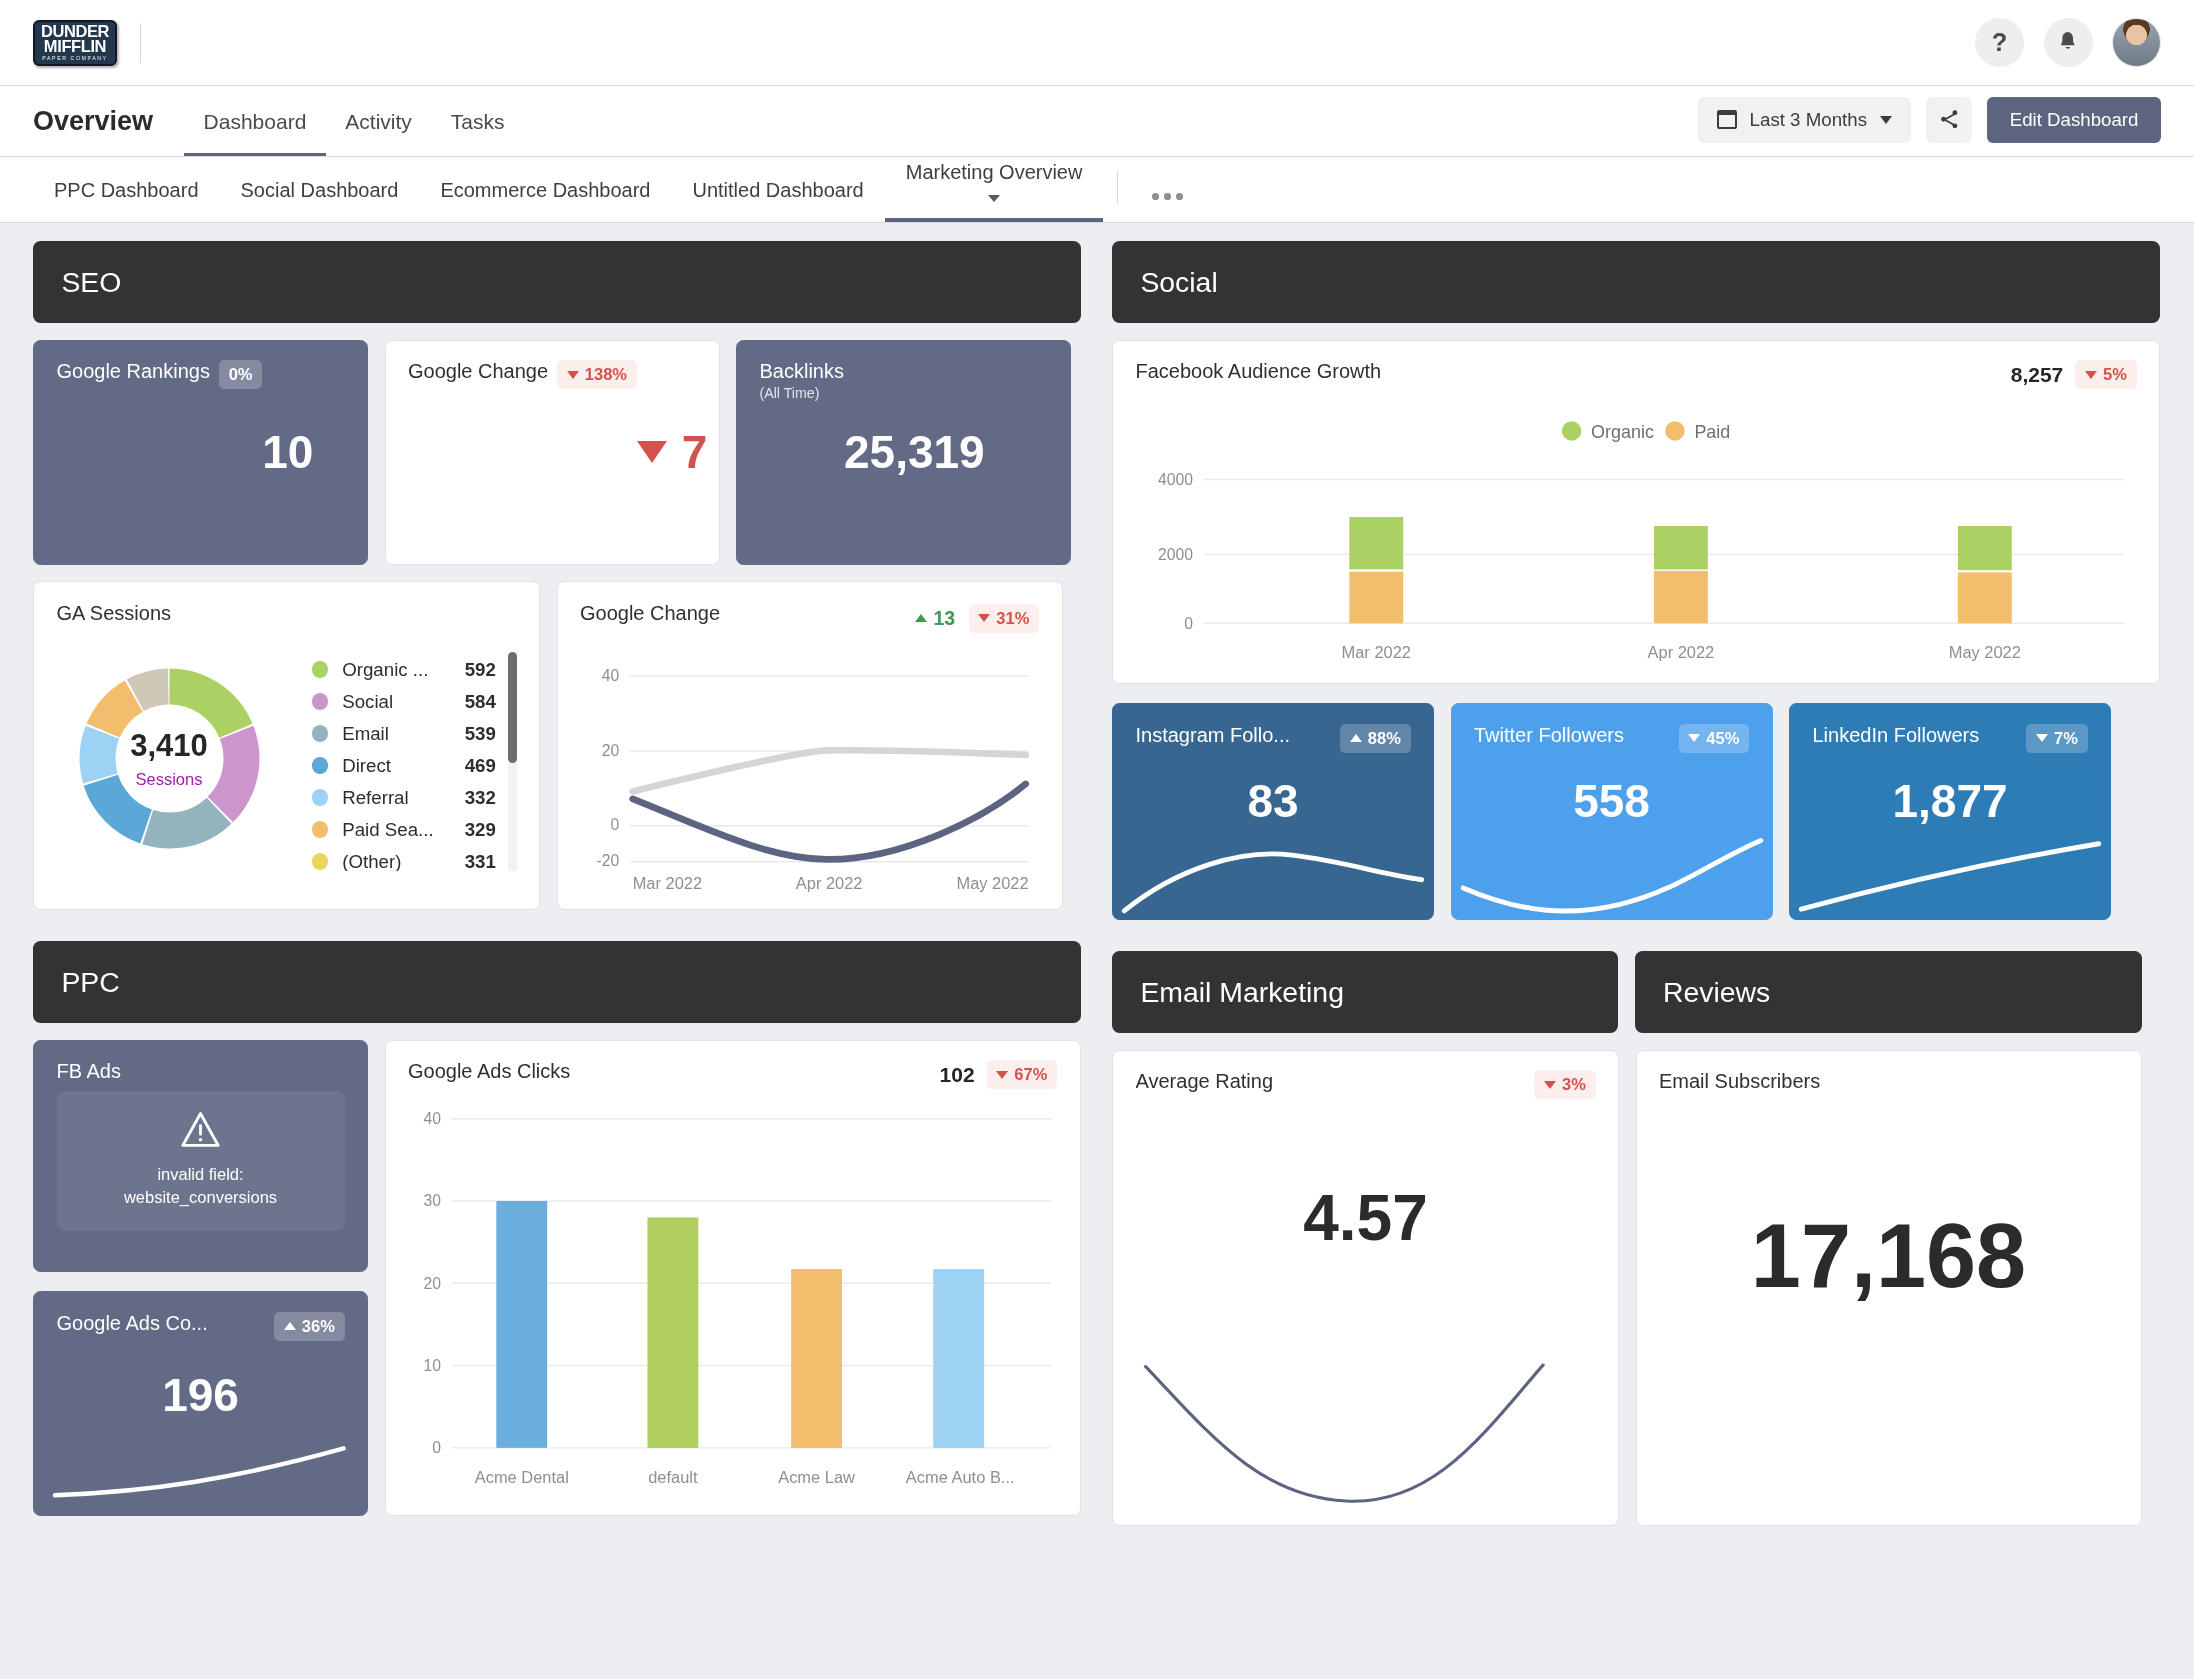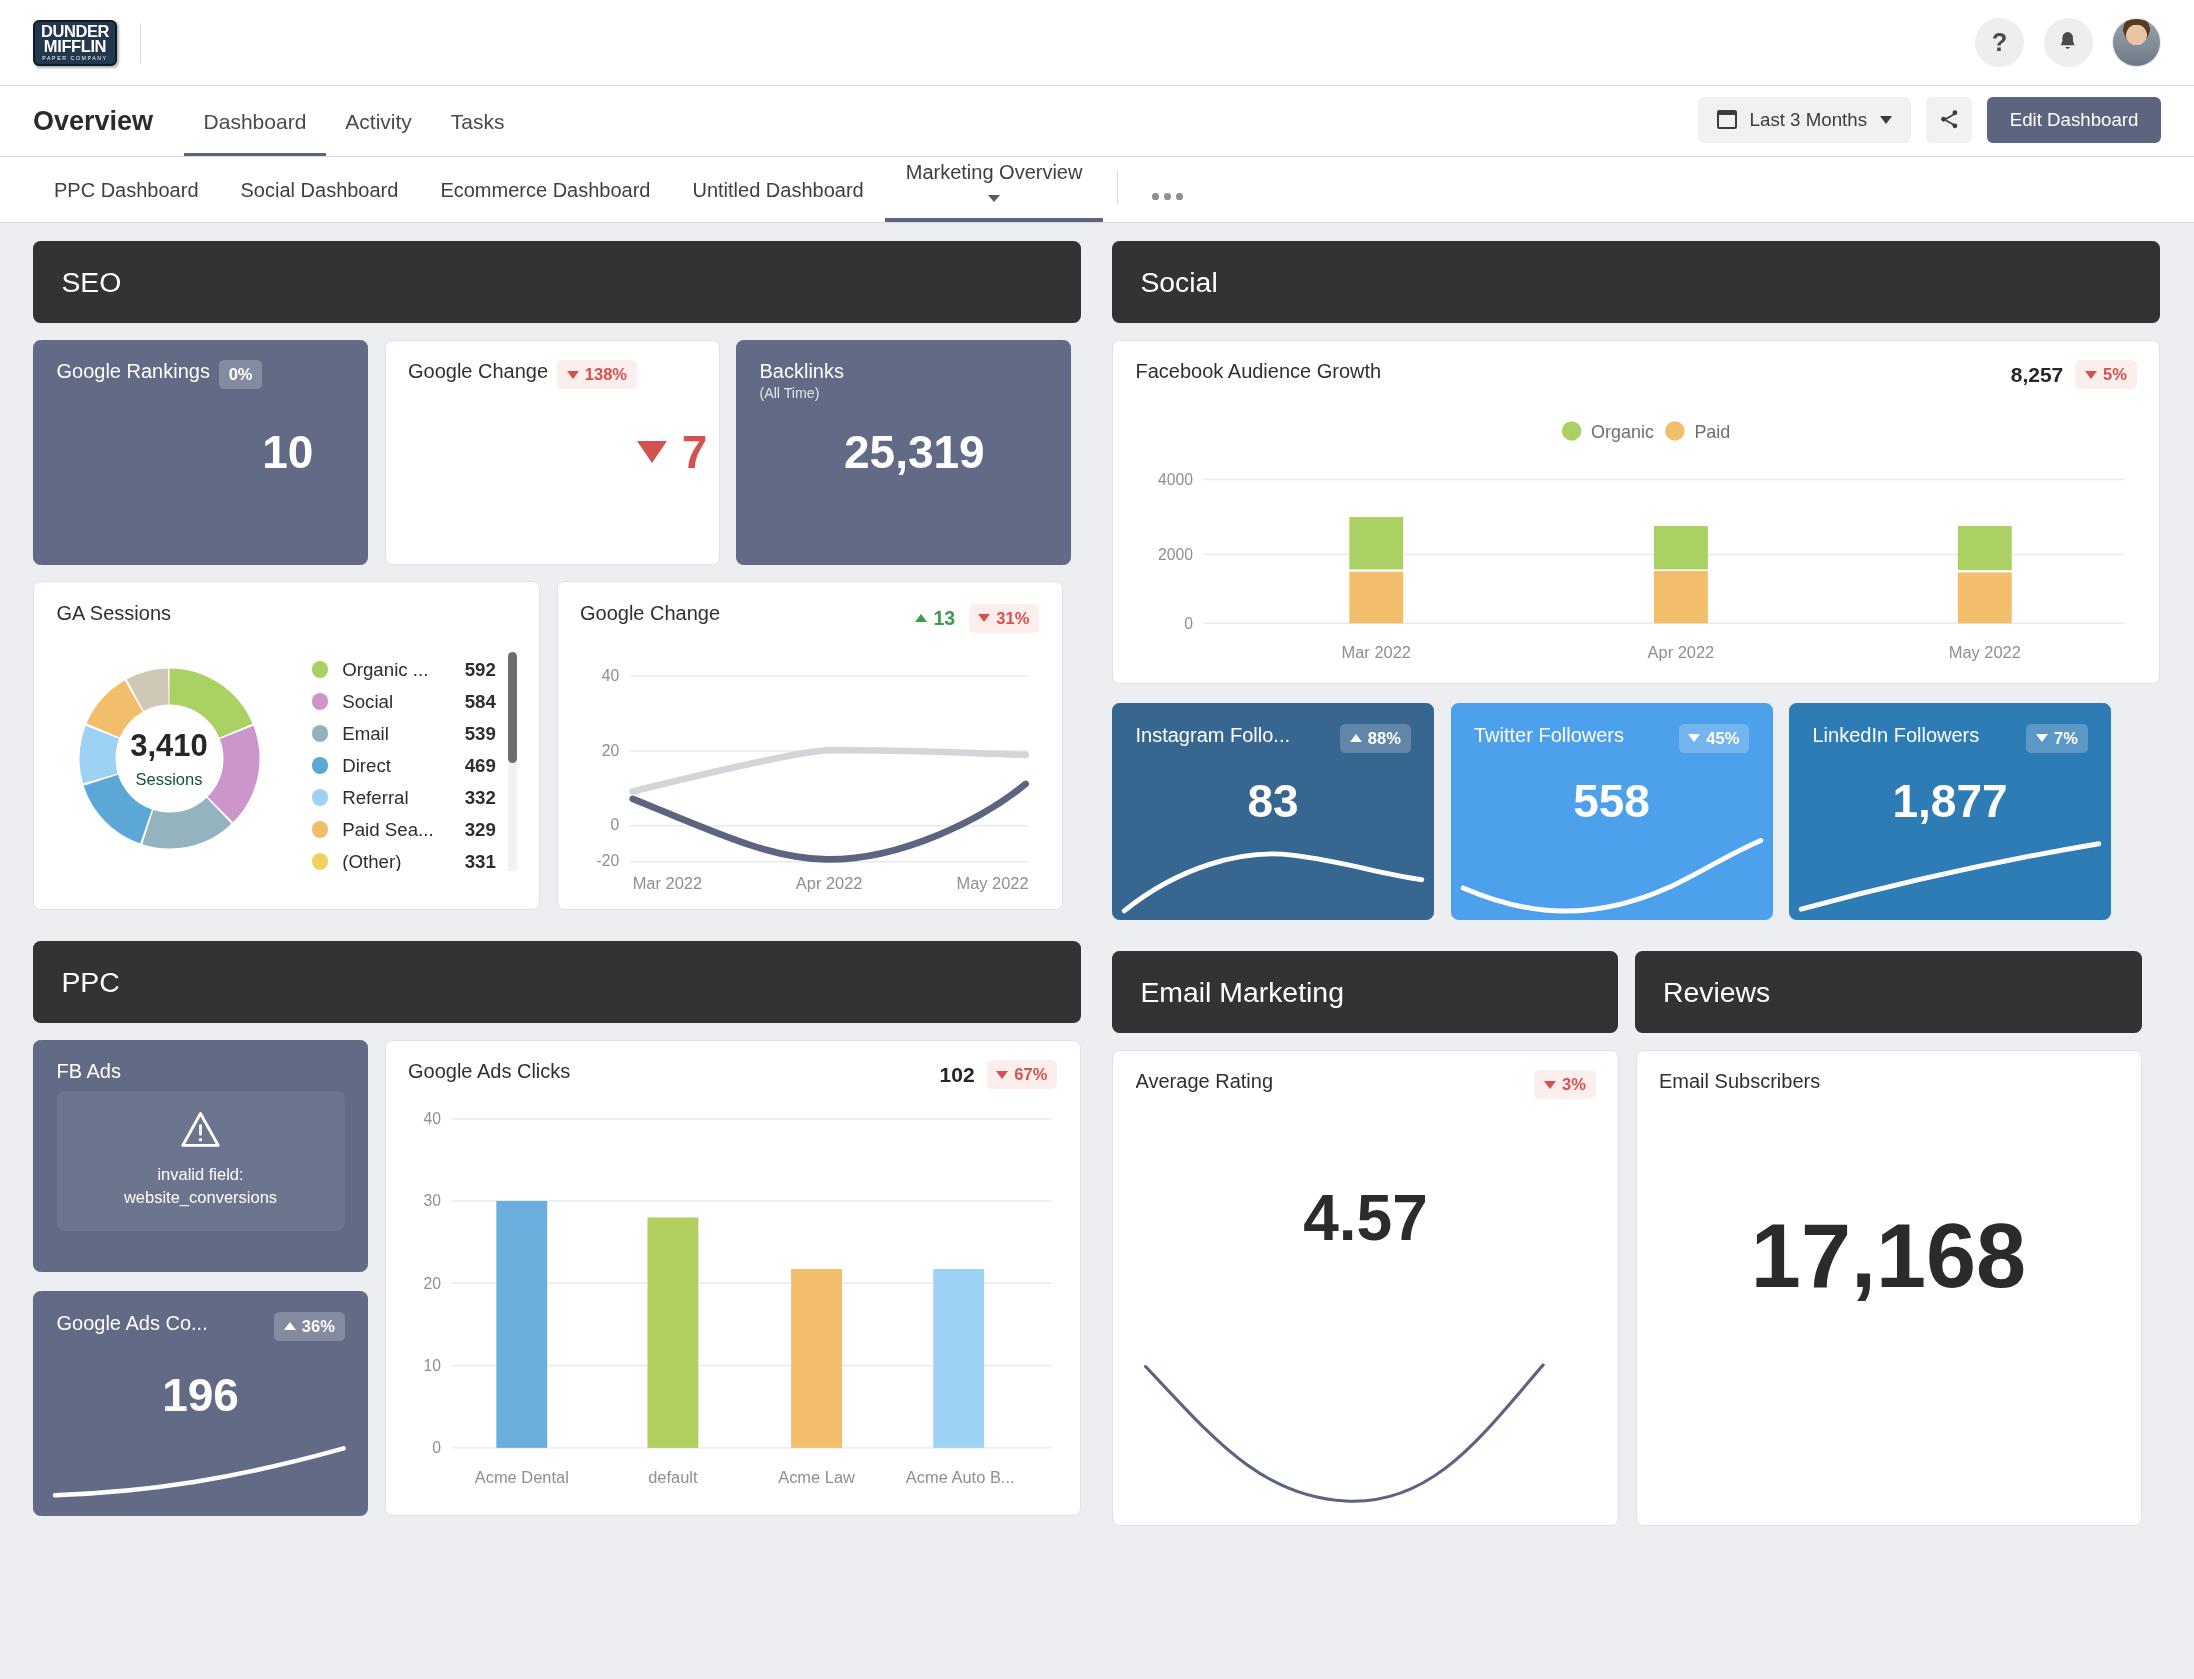--- a/index.html
+++ b/index.html
@@ -292,21 +292,21 @@
               <circle r="32" cx="50" cy="50" fill="none" stroke="#cc96cc" stroke-width="16" stroke-dasharray="37.0 164.0" stroke-dashoffset="-38.3"></circle>
               <circle r="32" cx="50" cy="50" fill="none" stroke="#93b4bf" stroke-width="16" stroke-dasharray="34.1 166.9" stroke-dashoffset="-76.1"></circle>
               <circle r="32" cx="50" cy="50" fill="none" stroke="#5aa7d8" stroke-width="16" stroke-dasharray="29.7 171.3" stroke-dashoffset="-111.0"></circle>
               <circle r="32" cx="50" cy="50" fill="none" stroke="#9ed2f5" stroke-width="16" stroke-dasharray="21.0 180.0" stroke-dashoffset="-141.5"></circle>
               <circle r="32" cx="50" cy="50" fill="none" stroke="#f3be6b" stroke-width="16" stroke-dasharray="20.8 180.2" stroke-dashoffset="-163.3"></circle>
               <circle r="32" cx="50" cy="50" fill="none" stroke="#cfc8b6" stroke-width="16" stroke-dasharray="15.3 185.7" stroke-dashoffset="-184.9"></circle>
             </g>
           </svg>
           <div style="margin-left:-225px;width:225px;text-align:center;pointer-events:none">
             <div style="font-size:31px;font-weight:bold;color:#262626">3,410</div>
-            <div style="font-size:16.5px;color:#14532d;margin-top:6px">Sessions</div>
+            <div style="font-size:16.5px;color:#a21caf;margin-top:6px">Sessions</div>
           </div>
 
           <div class="legend" style="margin-left:30px;height:225px">
             <div class="legend-row">
               <span class="legend-dot" style="background:#abd063"></span>
               <span class="legend-name">Organic ...</span>
               <span class="legend-val">592</span>
             </div>
             <div class="legend-row">
               <span class="legend-dot" style="background:#cc96cc"></span>

